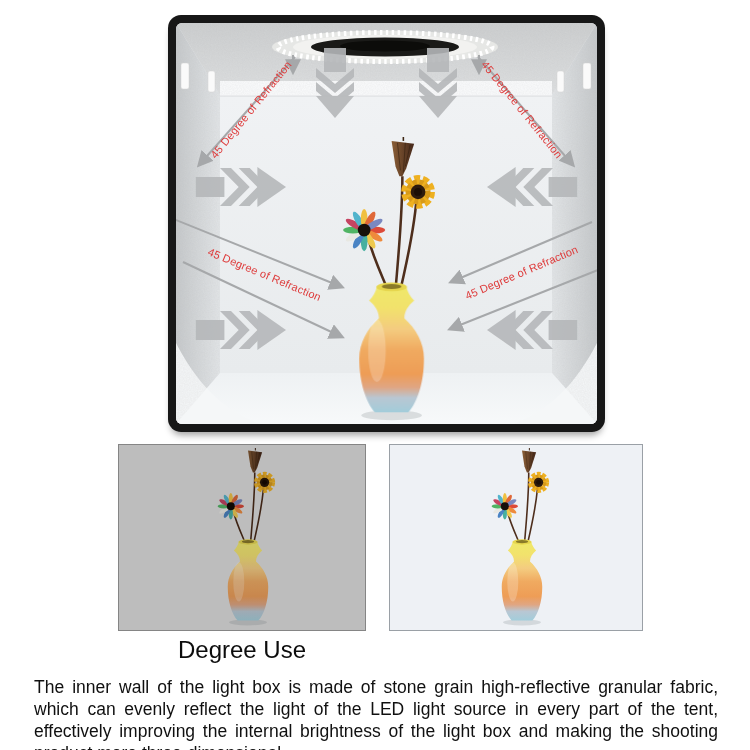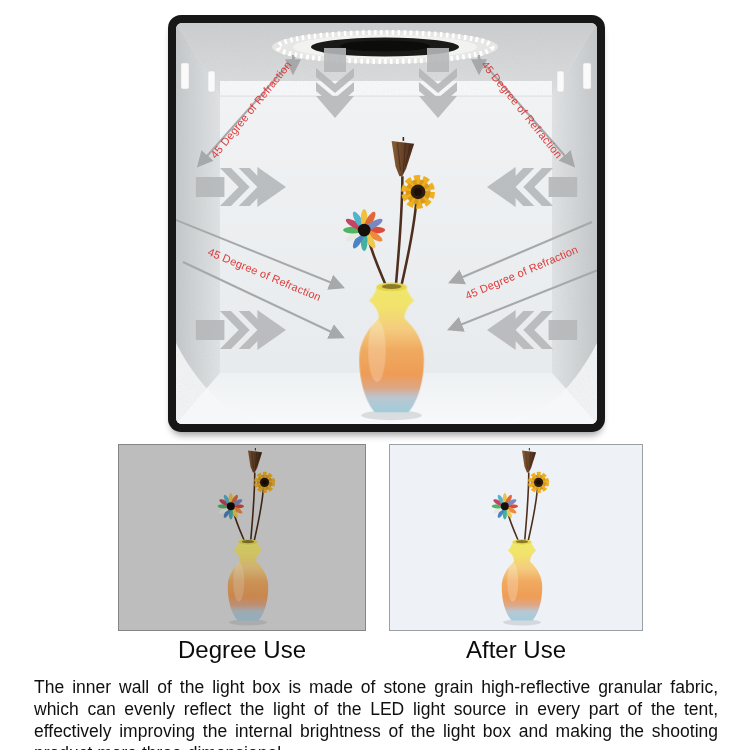--- a/index.html
+++ b/index.html
@@ -201,16 +201,15 @@
       <use href="#vase-art"></use>
     </svg>
   </figure>
   <figure class="shot after">
     <svg width="86" height="178" viewBox="0 0 140 290">
       <use href="#vase-art"></use>
     </svg>
   </figure>
 
   <div class="caption b">Degree Use</div>
-  <div class="caption a">After Use</div>
 
   <p class="description">The inner wall of the light box is made of stone grain high-reflective granular fabric, which can evenly reflect the light of the LED light source in every part of the tent, effectively improving the internal brightness of the light box and making the shooting product more three-dimensional.</p>
 </div>
 
 </body></html>

